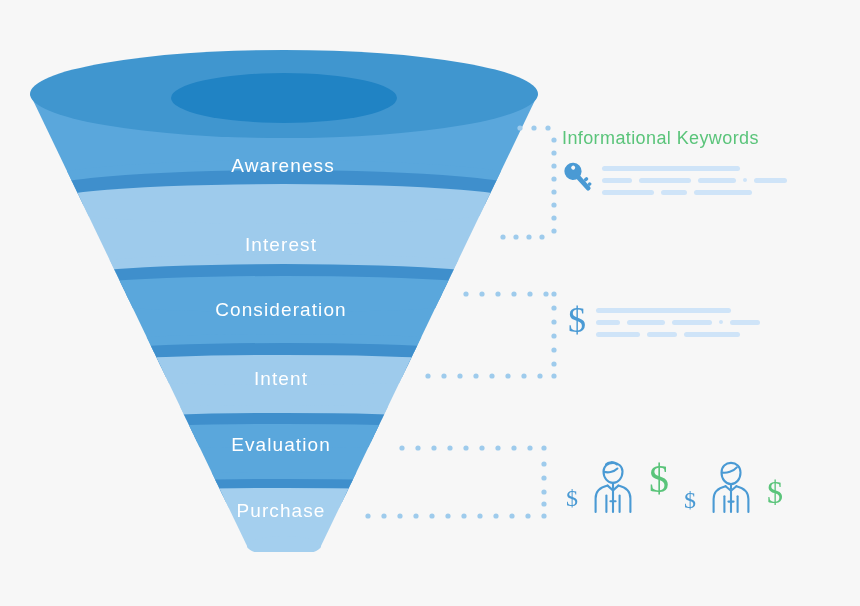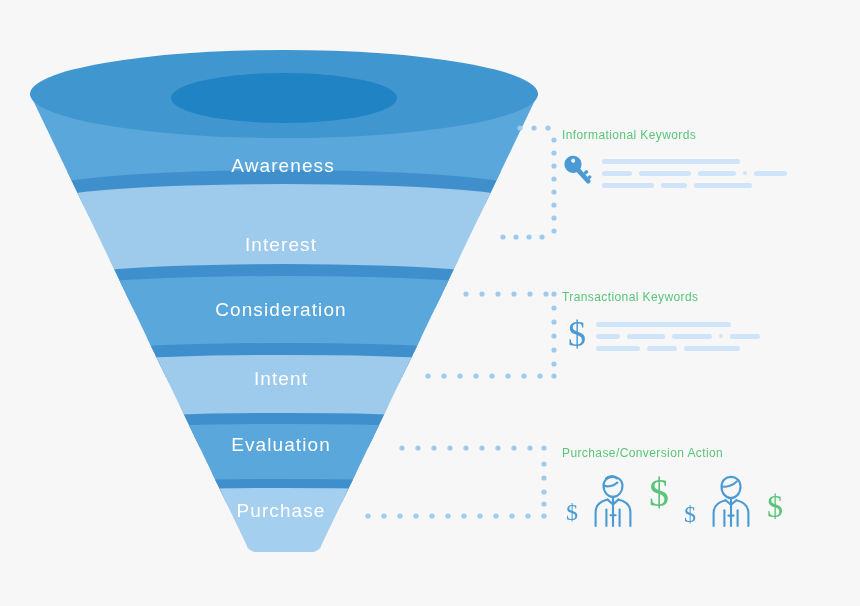--- a/index.html
+++ b/index.html
@@ -29,21 +29,21 @@
     letter-spacing: 1.1px;
     text-anchor: middle;
   }
 
   
   .connector { position: absolute; }
 
   
   .callout { position: absolute; }
   .callout-title {
-    font-size: 12px;
+    font-size: 18px;
     letter-spacing: 0.4px;
     white-space: nowrap;
   }
 
   .ph-block { margin-top: 9px; display: flex; align-items: center; }
   .ph-icon { flex: 0 0 auto; }
   .ph-lines { display: flex; flex-direction: column; gap: 7px; }
   .ph-row { display: flex; align-items: center; gap: 7px; height: 5px; }
   .ph-bar { height: 5px; border-radius: 2.5px; background: #cfe4f8; }
   .ph-dot { width: 4px; height: 4px; border-radius: 50%; background: #cfe4f8; }
@@ -230,21 +230,20 @@
         <span class="ph-row">
           <span class="ph-bar" style="width:52px;"></span>
           <span class="ph-bar" style="width:26px;"></span>
           <span class="ph-bar" style="width:58px;"></span>
         </span>
       </span>
     </div>
   </div>
 
   <div class="callout" style="left:562px; top:290px;">
-    <div class="callout-title" style="color:#5ac47a;">Transactional Keywords</div>
     <div class="ph-block">
 
       <span class="ph-icon">
         <svg width="30" height="42" viewBox="0 0 30 42">
           <text x="15" y="33" text-anchor="middle" font-family="Liberation Serif, serif" font-size="36" fill="#4a9ad4">$</text>
         </svg>
       </span>
       <span class="ph-lines" style="margin-left:4px;">
         <span class="ph-row">
           <span class="ph-bar" style="width:135px;"></span>
@@ -259,21 +258,20 @@
         <span class="ph-row">
           <span class="ph-bar" style="width:44px;"></span>
           <span class="ph-bar" style="width:30px;"></span>
           <span class="ph-bar" style="width:56px;"></span>
         </span>
       </span>
     </div>
   </div>
 
   <div class="callout" style="left:562px; top:446px;">
-    <div class="callout-title" style="color:#5ac47a;">Purchase/Conversion Action</div>
 
     <div class="people-row">
 
       <svg width="20" height="34" viewBox="0 0 20 34">
         <text x="10" y="26" text-anchor="middle" font-family="Liberation Serif, serif" font-size="24" class="dollar-blue">$</text>
       </svg>
 
       <svg width="50" height="56" viewBox="0 0 50 56">
         <g fill="none" stroke="#4a9ad4" stroke-width="2.1" stroke-linecap="round" stroke-linejoin="round">
           <path d="M18 6.5c2-2.6 8-3.6 11 0"></path>

